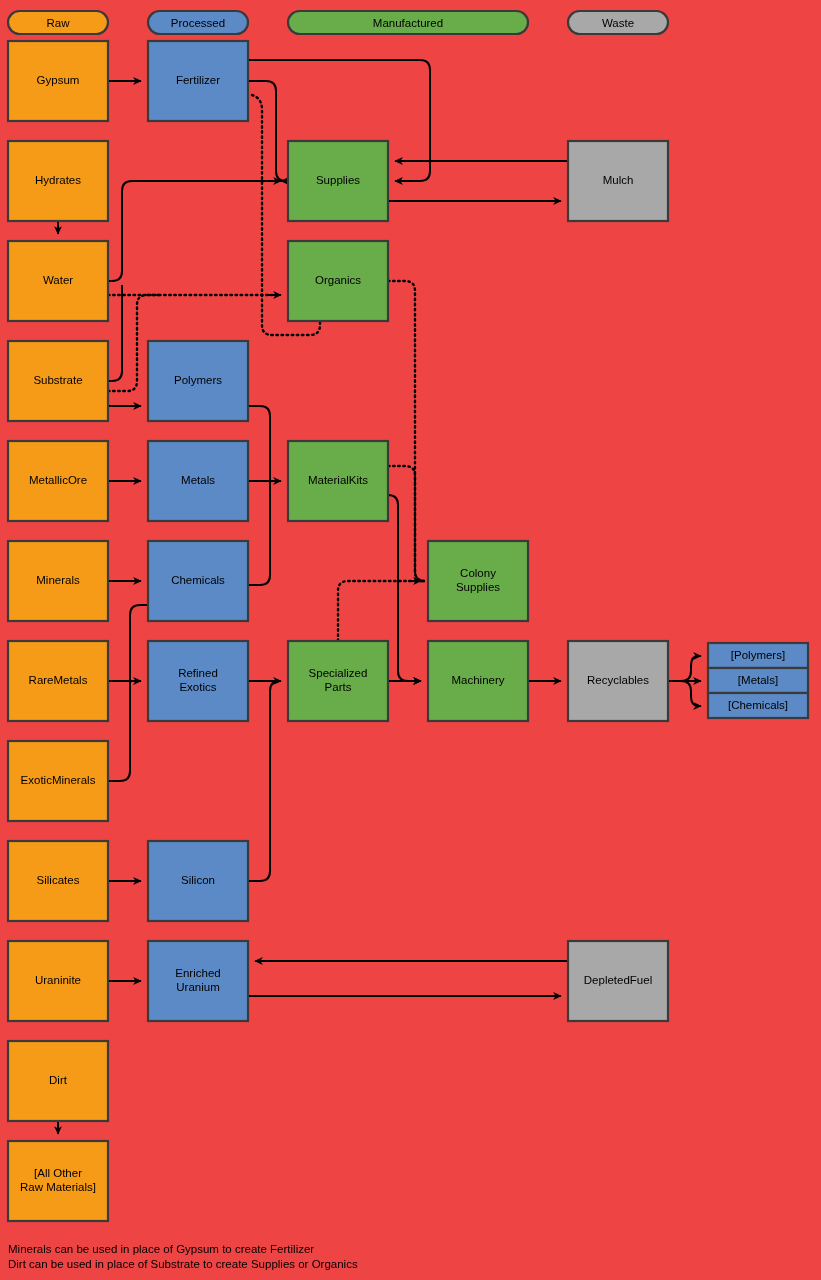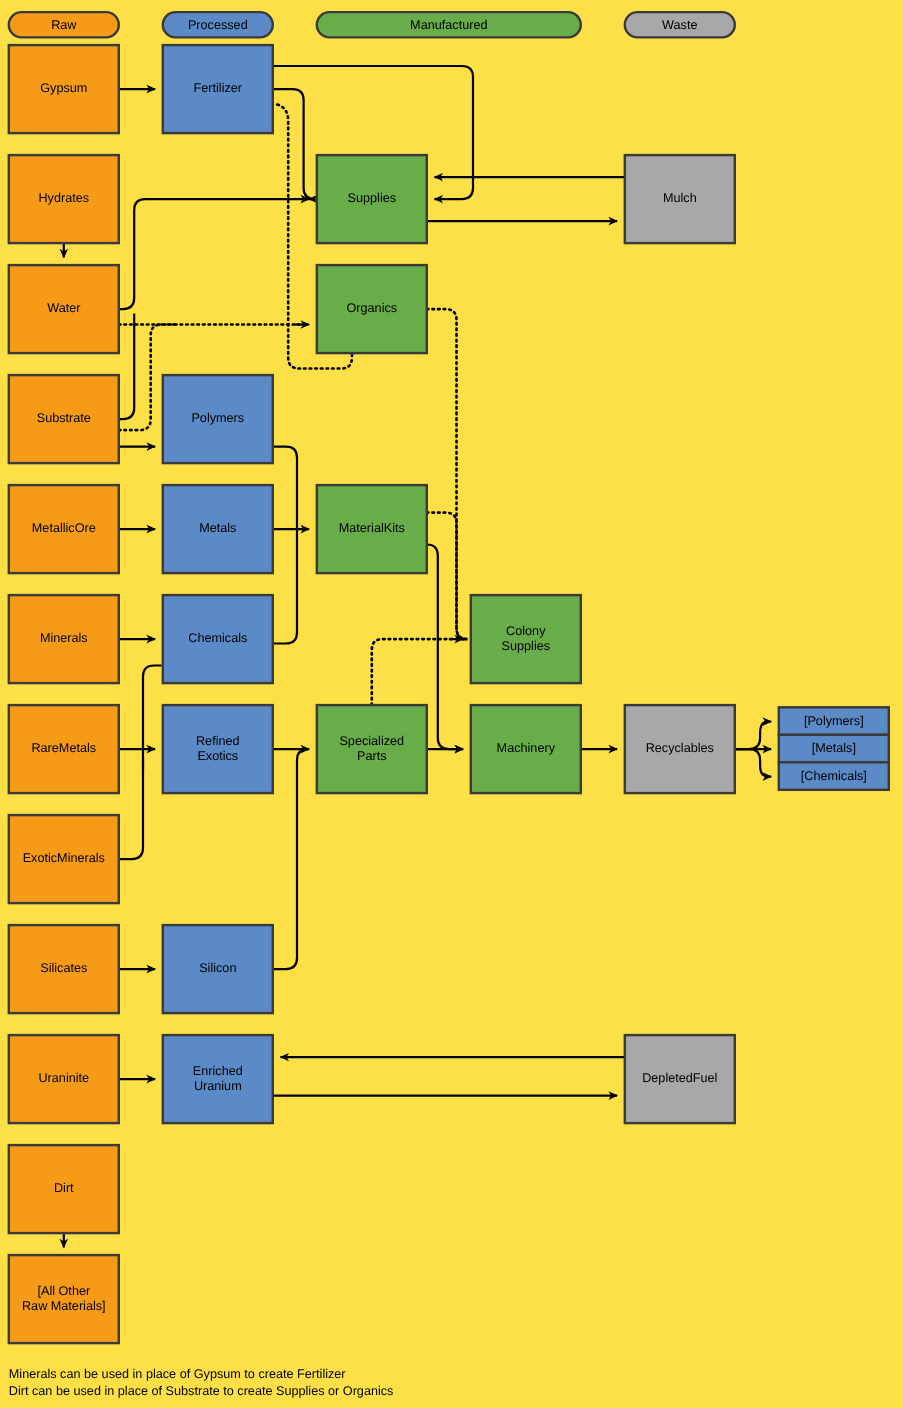--- a/index.html
+++ b/index.html
@@ -1,17 +1,17 @@
 <!DOCTYPE html>
 <html><head>
 <meta charset="utf-8">
 <style>
   html,body{margin:0;padding:0;background:#ffffff;}
   body{width:821px;height:1280px;font-family:"Liberation Sans",sans-serif;}
-  #stage{position:relative;width:821px;height:1280px;overflow:hidden;background:#fde047;}
+  #stage{position:relative;width:821px;height:1280px;overflow:hidden;background:#ef4444;}
   svg{position:absolute;left:0;top:0;width:821px;height:1280px;}
   text{font-family:"Liberation Sans",sans-serif;fill:#000;}
   .nodeLabel{font-size:11.5px;text-anchor:middle;dominant-baseline:middle;}
   .legendLabel{font-size:11.5px;text-anchor:middle;dominant-baseline:middle;}
   .footText{font-size:11.5px;}
   .box{stroke:#3a3a3a;stroke-width:2.2;}
   .raw{fill:#f59b18;}
   .processed{fill:#5b8ac6;}
   .manufactured{fill:#68ad49;}
   .waste{fill:#a8a8a8;}

